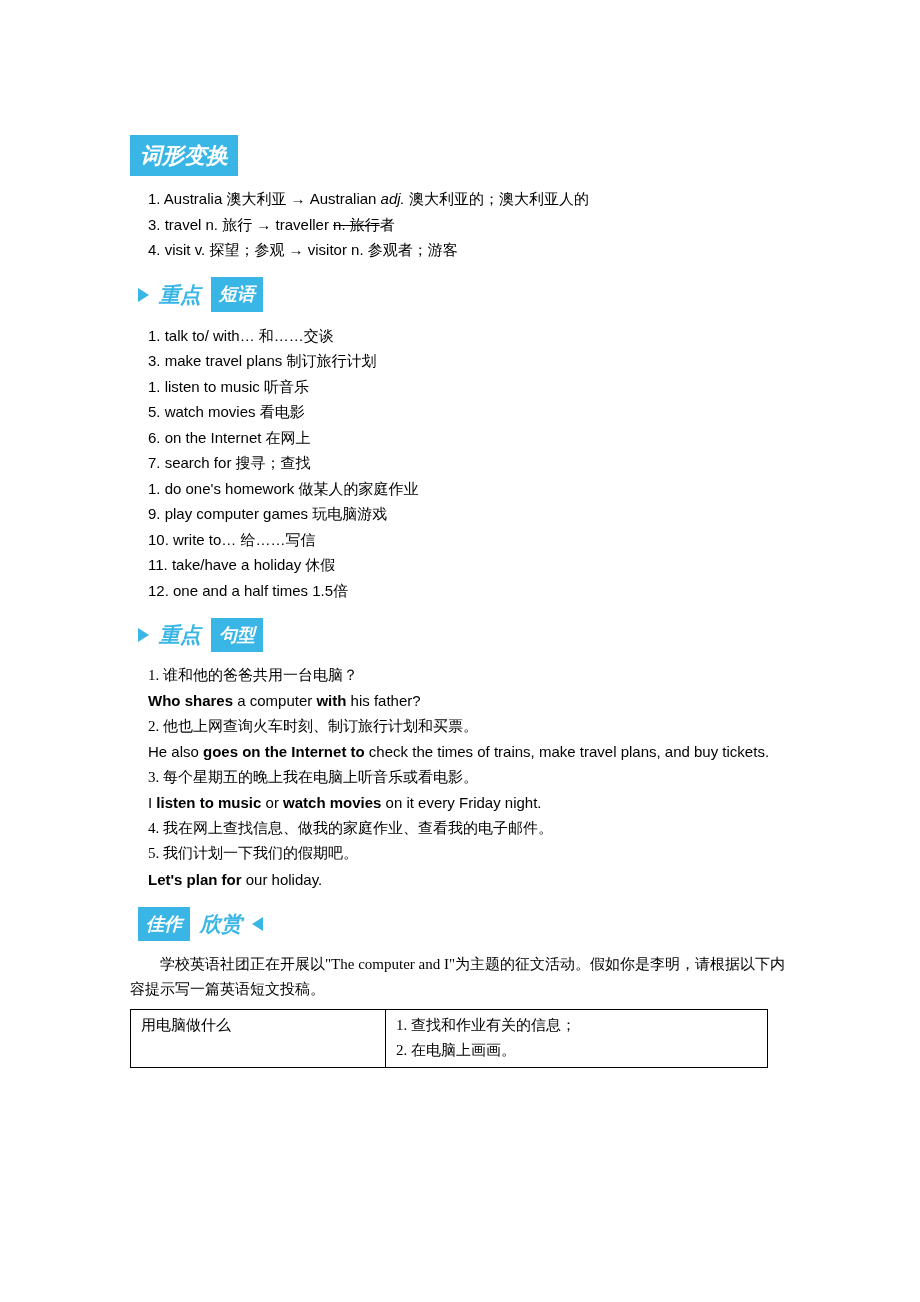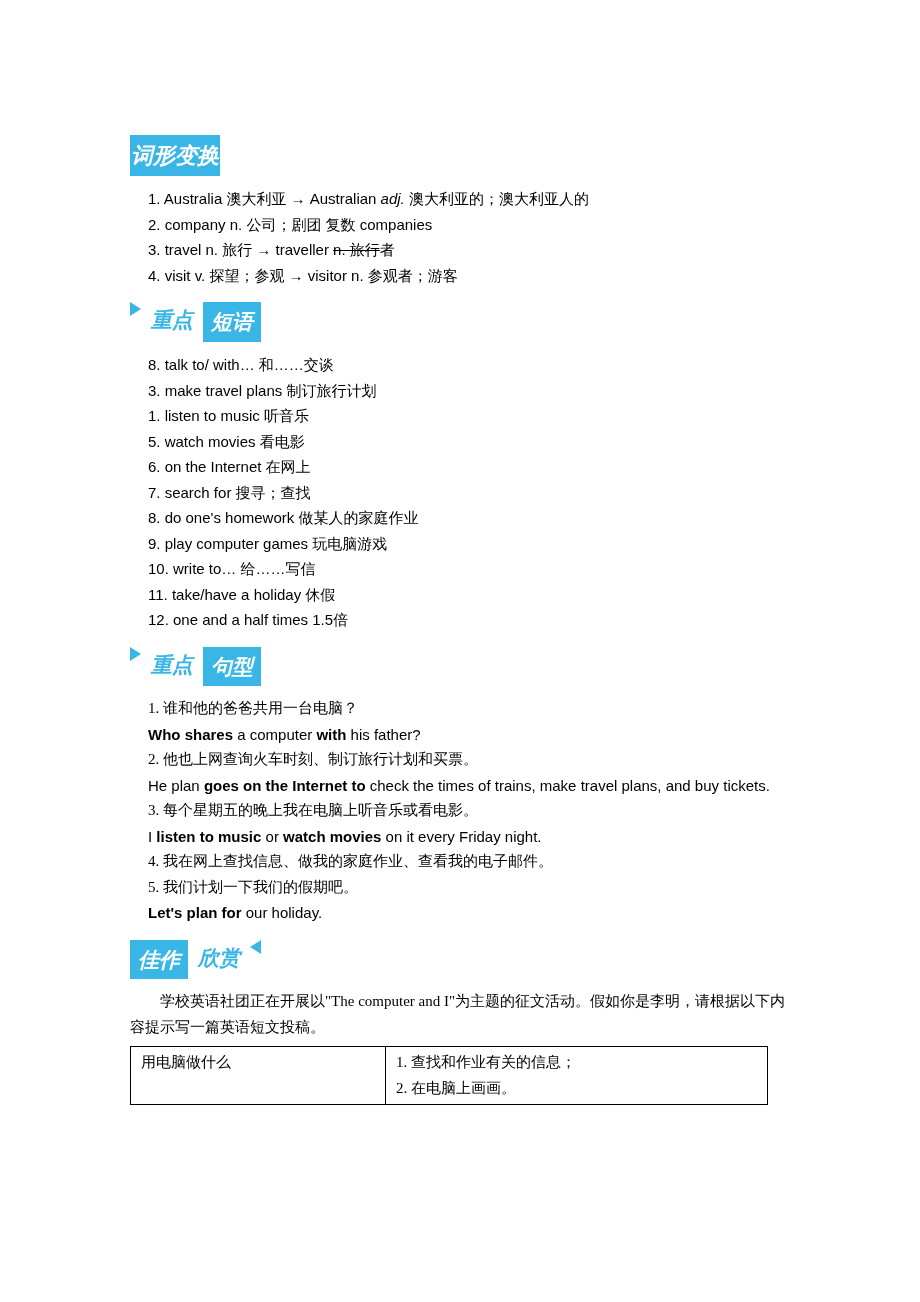--- a/index.html
+++ b/index.html
@@ -1,23 +1,23 @@
 <!DOCTYPE html>
 <html><head>
 <meta charset="utf-8">
 <style>
 *{box-sizing:border-box;margin:0;padding:0}
 body{background:#fff;font-family:"SimSun","Songti SC",serif;font-size:15px;color:#000;line-height:1.7}
 .page{width:920px;min-height:1302px;margin:0 auto;padding:135px 125px 80px 130px;position:relative}
-.badge-solid{display:inline-block;background:#39b6e6;color:#fff;font-family:"SimHei","Heiti SC",sans-serif;font-weight:bold;font-size:22px;padding:2px 1px;font-style:italic;margin-bottom:10px}
-.badge-row{display:flex;align-items:flex-start;gap:6px;margin:14px 0 10px}
+.badge-solid{display:inline-block;background:#39b6e6;color:#fff;font-family:"SimHei","Heiti SC",sans-serif;font-weight:bold;font-size:22px;padding:2px 10px;font-style:italic;margin-bottom:10px}
+.badge-row{display:flex;align-items:center;gap:6px;margin:14px 8px 10px}
 .tri{width:0;height:0;border-top:7px solid transparent;border-bottom:7px solid transparent;border-left:11px solid #39b6e6}
 .tri-left{width:0;height:0;border-top:7px solid transparent;border-bottom:7px solid transparent;border-right:11px solid #39b6e6}
 .badge-outline{color:#39b6e6;font-family:"SimHei","Heiti SC",sans-serif;font-weight:bold;font-size:21px;font-style:italic;padding:0 4px}
-.badge-filled{background:#39b6e6;color:#fff;font-family:"SimHei","Heiti SC",sans-serif;font-weight:bold;font-size:21px;font-style:italic;padding:2px 8px}
+.badge-filled{background:#39b6e6;color:#fff;font-family:"SimHei","Heiti SC",sans-serif;font-weight:bold;font-size:18px;font-style:italic;padding:2px 8px}
 .list{margin:0 0 0 18px}
 .mono{font-family:Liberation Sans, sans-serif}
 .it{font-style:italic}
 .strike{text-decoration:line-through}
 .bold{font-weight:bold}
 .sent{margin-left:18px}
 .sent .en{}
 .para{text-indent:2em;margin:6px 0}
 table{border-collapse:collapse;width:96%;margin:6px 0 0 0}
 td{border:1px solid #000;padding:3px 10px;vertical-align:top;font-family:"SimSun",serif}
@@ -25,57 +25,56 @@
 </style>
 </head>
 <body>
 
 <div class="page">
 
   <div class="badge-solid">词形变换</div>
 
   <div class="list">
     <div class="mono"><span>1. </span><span>Australia 澳大利亚 → Australian </span><span class="it">adj.</span><span> 澳大利亚的；澳大利亚人的</span></div>
-    <div class="mono">2. company  n. 公司；剧团 复数  companies</div>
     <div class="mono"><span>3. travel  n. 旅行 → traveller  </span><span class="strike">n. 旅行</span><span>者</span></div>
     <div class="mono">4. visit  v. 探望；参观 → visitor  n. 参观者；游客</div>
   </div>
 
   <div class="badge-row">
     <div class="tri"></div>
     <span class="badge-outline">重点</span>
     <span class="badge-filled">短语</span>
   </div>
 
   <div class="list mono">
-    <div>8. talk to/ with… 和……交谈</div>
+    <div>1. talk to/ with… 和……交谈</div>
     <div>3. make travel plans 制订旅行计划</div>
     <div>1. listen to music 听音乐</div>
     <div>5. watch movies 看电影</div>
     <div>6. on the Internet 在网上</div>
     <div>7. search for  搜寻；查找</div>
-    <div>8. do one's homework 做某人的家庭作业</div>
+    <div>1. do one's homework 做某人的家庭作业</div>
     <div>9. play computer games 玩电脑游戏</div>
     <div>10. write to…  给……写信</div>
     <div>11. take/have a holiday 休假</div>
     <div>12. one and a half times  1.5倍</div>
   </div>
 
   <div class="badge-row">
     <div class="tri"></div>
     <span class="badge-outline">重点</span>
     <span class="badge-filled">句型</span>
   </div>
 
   <div class="sent">
     <div>1. 谁和他的爸爸共用一台电脑？</div>
     <div class="en mono"><span class="bold">Who shares</span><span> a computer </span><span class="bold">with</span><span> his father?</span></div>
 
     <div>2. 他也上网查询火车时刻、制订旅行计划和买票。</div>
-    <div class="en mono"><span>He plan </span><span class="bold">goes on the Internet to</span><span> check the times of trains, make travel plans, and buy tickets.</span></div>
+    <div class="en mono"><span>He also </span><span class="bold">goes on the Internet to</span><span> check the times of trains, make travel plans, and buy tickets.</span></div>
 
     <div>3. 每个星期五的晚上我在电脑上听音乐或看电影。</div>
     <div class="en mono"><span>I </span><span class="bold">listen to music</span><span> or </span><span class="bold">watch movies</span><span> on it every Friday night.</span></div>
 
     <div>4. 我在网上查找信息、做我的家庭作业、查看我的电子邮件。</div>
 
     <div>5. 我们计划一下我们的假期吧。</div>
     <div class="en mono"><span class="bold">Let's plan for</span><span> our holiday.</span></div>
   </div>
 

